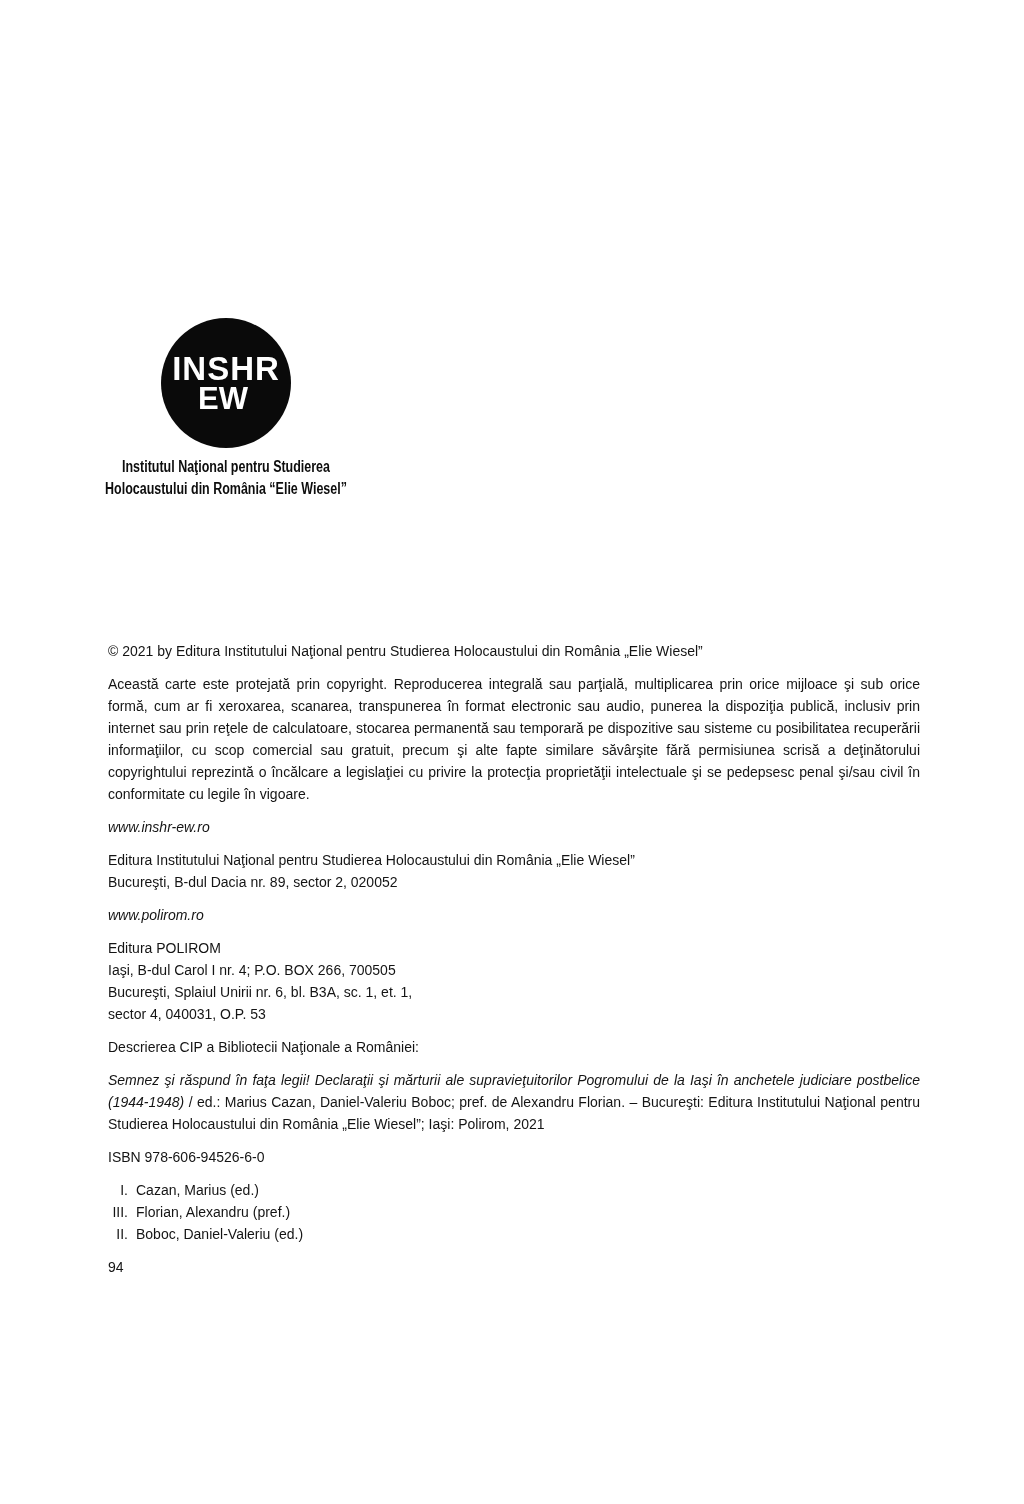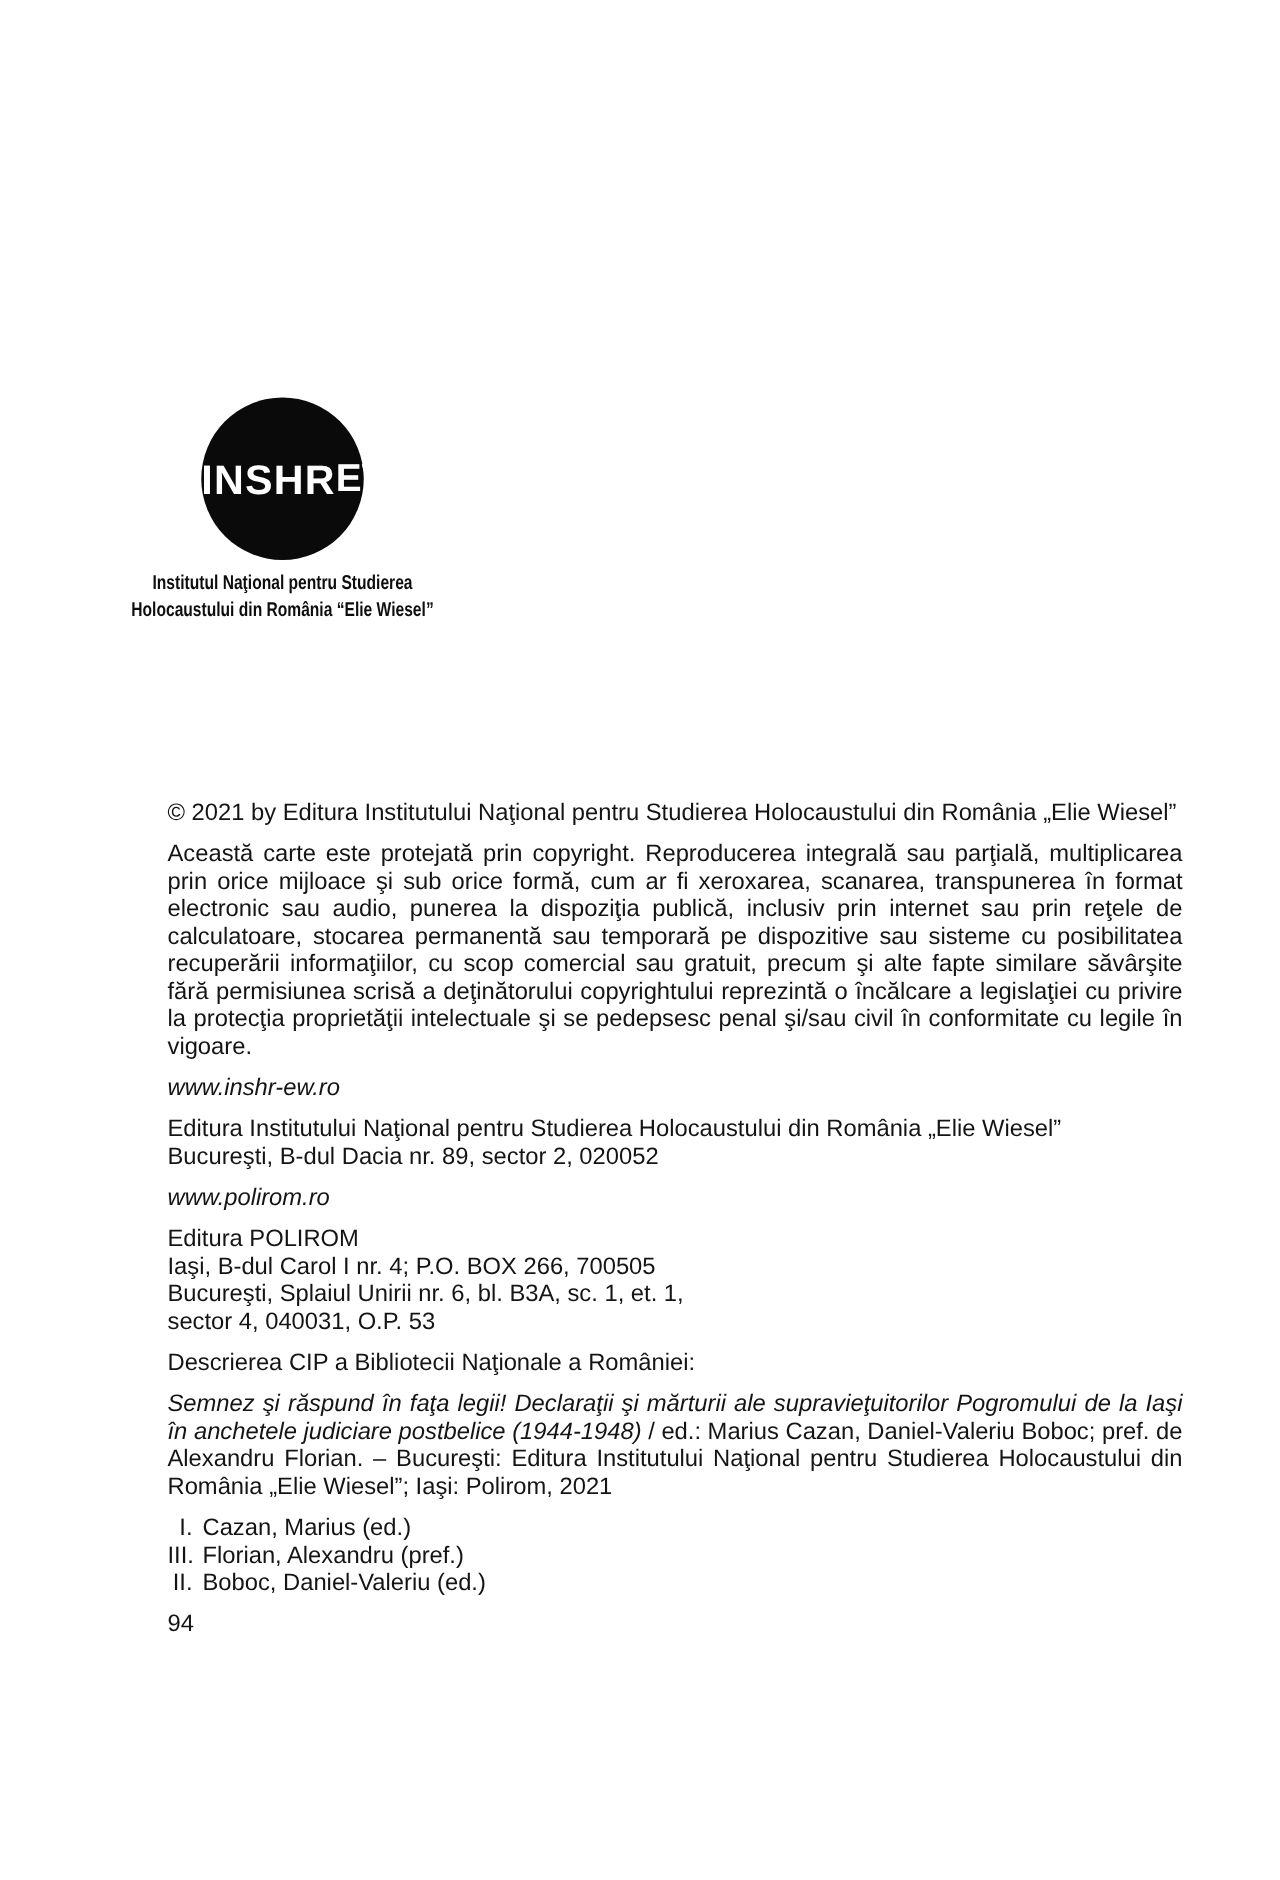--- a/index.html
+++ b/index.html
@@ -22,22 +22,23 @@
     top: 318px; left: 0;
     width: 452px;
     text-align: center;
   }
   .logo-circle {
     width: 130px; height: 130px;
     margin: 0 auto;
     border-radius: 50%;
     background: #0a0a0a;
     display: flex;
+    flex-direction: column;
     align-items: center;
-    justify-content: flex-start;
+    justify-content: center;
     color: #ffffff;
   }
   .logo-line1 {
     font-size: 33px;
     font-weight: bold;
     letter-spacing: 1px;
     line-height: 31px;
   }
   .logo-line2 {
     font-size: 31px;
@@ -54,24 +55,23 @@
     transform: scaleX(0.78);
     transform-origin: 50% 0;
     white-space: nowrap;
   }
 
   
   .content {
     position: absolute;
     top: 640px; left: 108px;
     width: 812px;
-    font-size: 19px;
+    font-size: 14px;
     line-height: 22px;
     color: #141414;
-    margin-left: 26px;
   }
   .content p, .content .block { margin: 0 0 11px 0; }
   .justify { text-align: justify; }
   .italic { font-style: italic; }
   .isbn { margin-left: 32px; }
   .contrib-row .num {
     display: inline-block;
     width: 20px;
     text-align: right;
     margin-right: 8px;
@@ -113,20 +113,21 @@
       <div>Iaşi, B-dul Carol I nr. 4; P.O. BOX 266, 700505</div>
       <div>Bucureşti, Splaiul Unirii nr. 6, bl. B3A, sc. 1, et. 1,</div>
       <div>sector 4, 040031, O.P. 53</div>
     </div>
 
     <p>Descrierea CIP a Bibliotecii Naţionale a României:</p>
 
     <p class="justify"><span class="italic">Semnez şi răspund în faţa legii! Declaraţii şi mărturii ale supravieţuitorilor Pogromului de la Iaşi în anchetele judiciare postbelice (1944-1948)</span><span> / ed.: Marius Cazan, Daniel-Valeriu Boboc; pref. de Alexandru Florian. – Bucureşti: Editura Institutului Naţional pentru Studierea Holocaustului din România „Elie Wiesel”; Iaşi: Polirom, 2021</span></p>
 
     <div class="block isbn">
+      <div>ISBN 978-606-94526-6-0</div>
     </div>
 
     <div class="block">
       <div class="contrib-row"><span class="num">I.</span><span>Cazan, Marius (ed.)</span></div>
       <div class="contrib-row"><span class="num">III.</span><span>Florian, Alexandru (pref.)</span></div>
       <div class="contrib-row"><span class="num">II.</span><span>Boboc, Daniel-Valeriu (ed.)</span></div>
     </div>
 
     <p>94</p>
 

